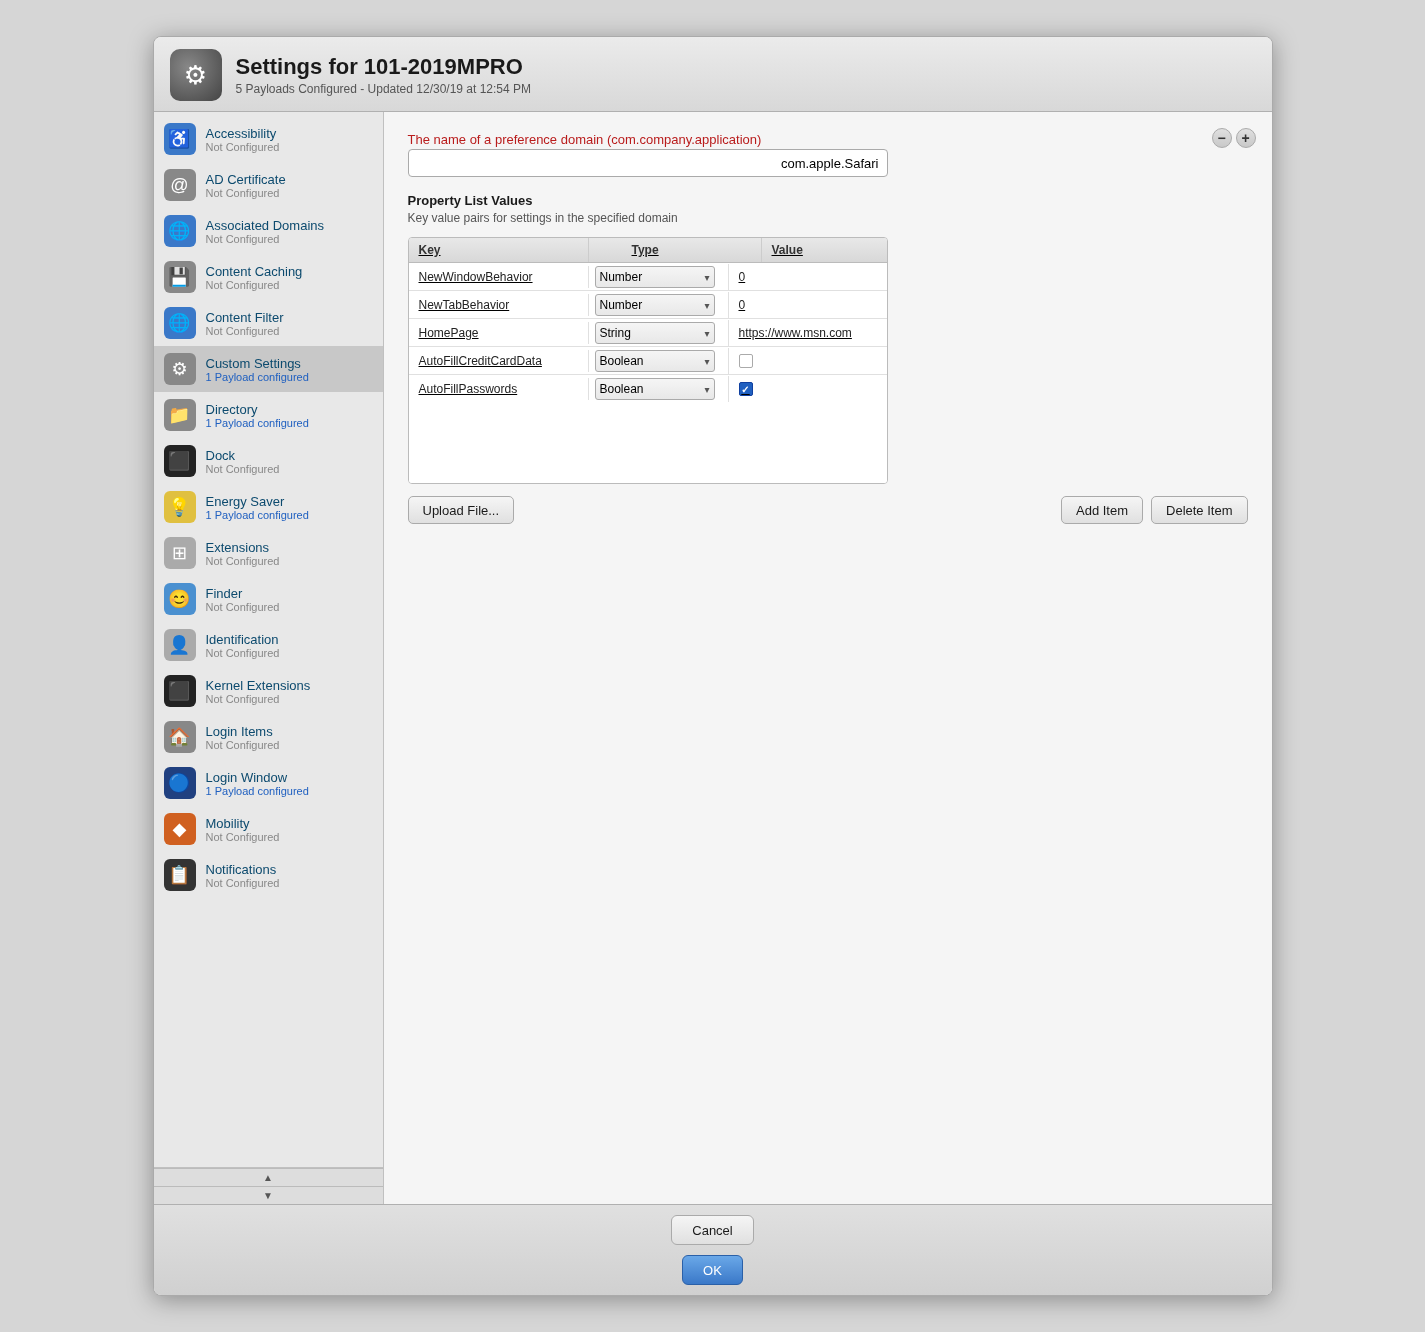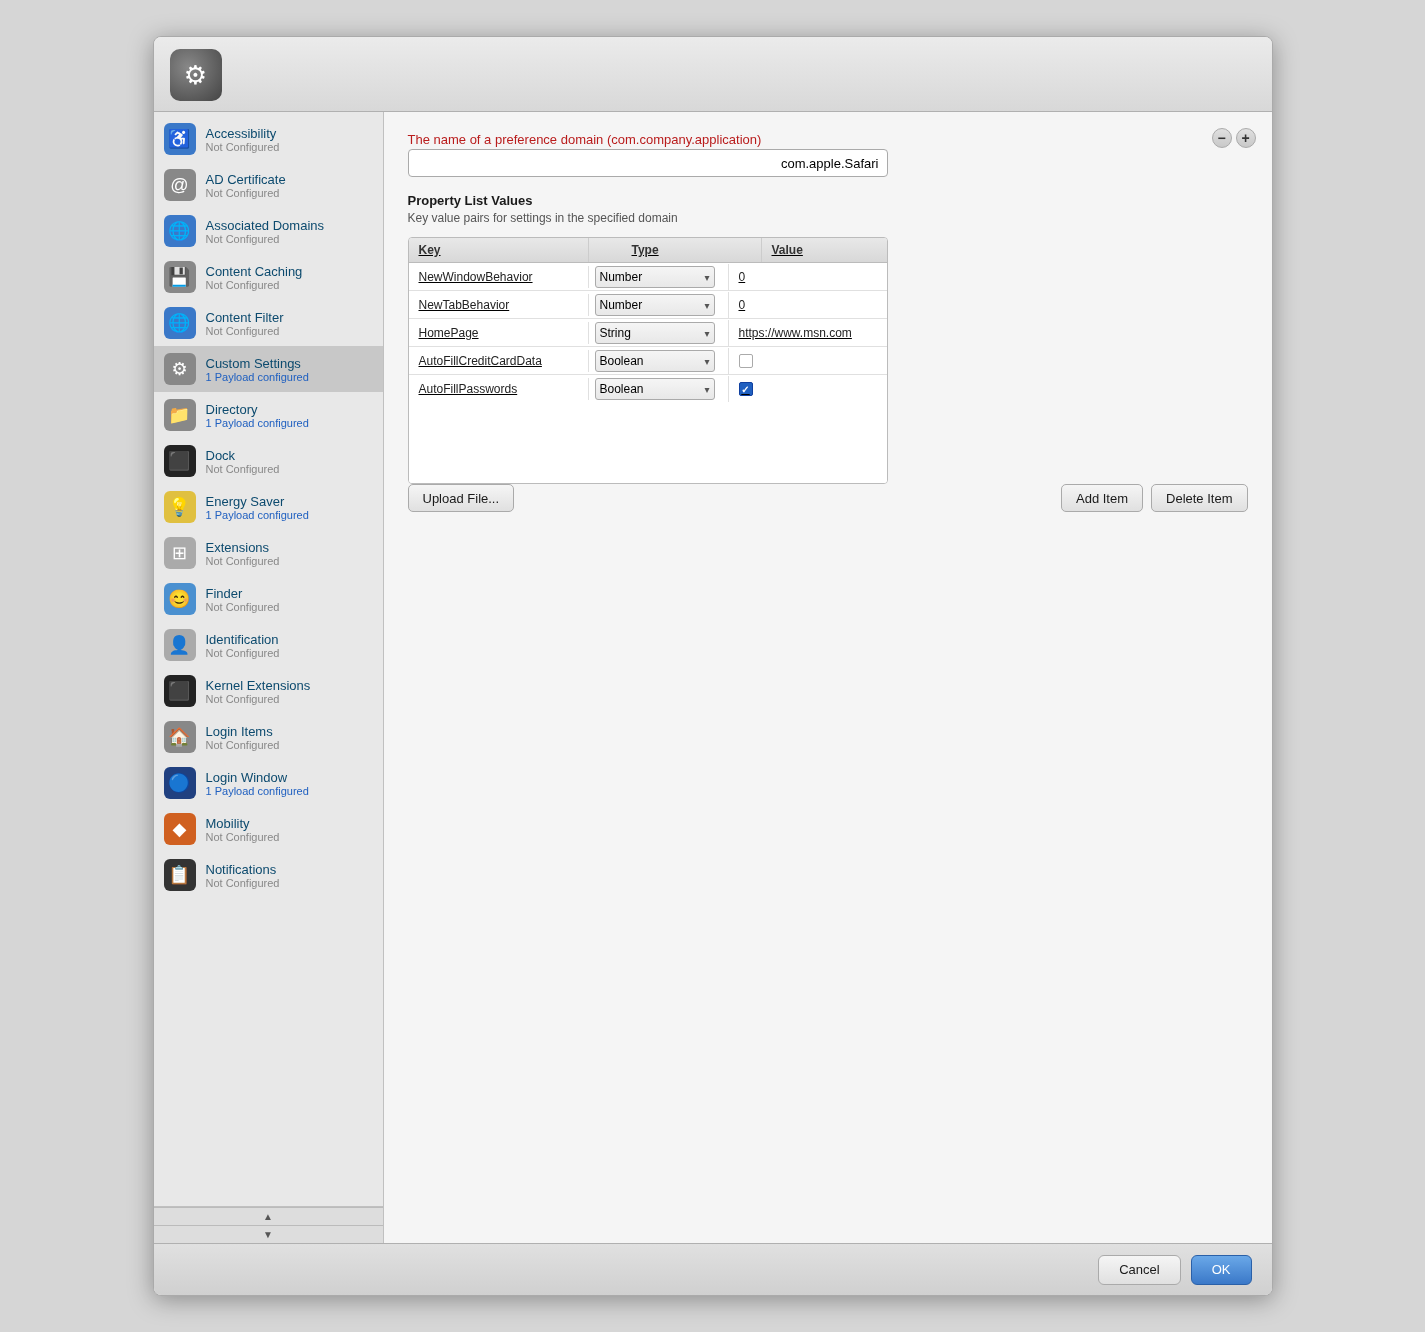--- a/index.html
+++ b/index.html
@@ -314,20 +314,21 @@
 
     .empty-table-area {
       height: 80px;
       background: #fff;
     }
 
     
     .table-actions {
       display: flex;
       gap: 8px;
+      margin-top: 12px;
       align-items: center;
     }
     .action-btn {
       height: 28px;
       padding: 0 14px;
       font-size: 13px;
       border: 1px solid #aaa;
       border-radius: 5px;
       background: linear-gradient(to bottom, #f5f5f5, #e0e0e0);
       color: #1a1a1a;
@@ -338,20 +339,21 @@
     
     .footer {
       border-top: 1px solid #b0b0b0;
       background: linear-gradient(to bottom, #e0e0e0, #d0d0d0);
       display: flex;
       justify-content: flex-end;
       align-items: center;
       padding: 10px 20px;
       gap: 10px;
       min-height: 52px;
+      flex-direction: column;
     }
     .footer-btn {
       height: 30px;
       padding: 0 20px;
       font-size: 13px;
       border-radius: 6px;
       cursor: pointer;
       font-weight: 500;
     }
     .footer-btn.cancel {
@@ -376,20 +378,24 @@
     .icon-black { background: #222; color: #fff; }
     .icon-lightblue { background: #4a90d0; color: #fff; }
   </style>
 </head>
 <body>
 
 <div class="window">
 
   <div class="title-bar">
     <div class="title-bar-icon">⚙</div>
+    <div class="title-bar-text">
+      <h1>Settings for 101-2019MPRO</h1>
+      <p>5 Payloads Configured - Updated 12/30/19 at 12:54 PM</p>
+    </div>
   </div>
 
   <div class="body-layout">
 
     <div class="sidebar">
       <div class="sidebar-list" id="sidebar-list">
           <div class="sidebar-item">
             <div class="sidebar-item-icon icon-blue">♿</div>
             <div class="sidebar-item-text">
               <div class="item-name">Accessibility</div>

